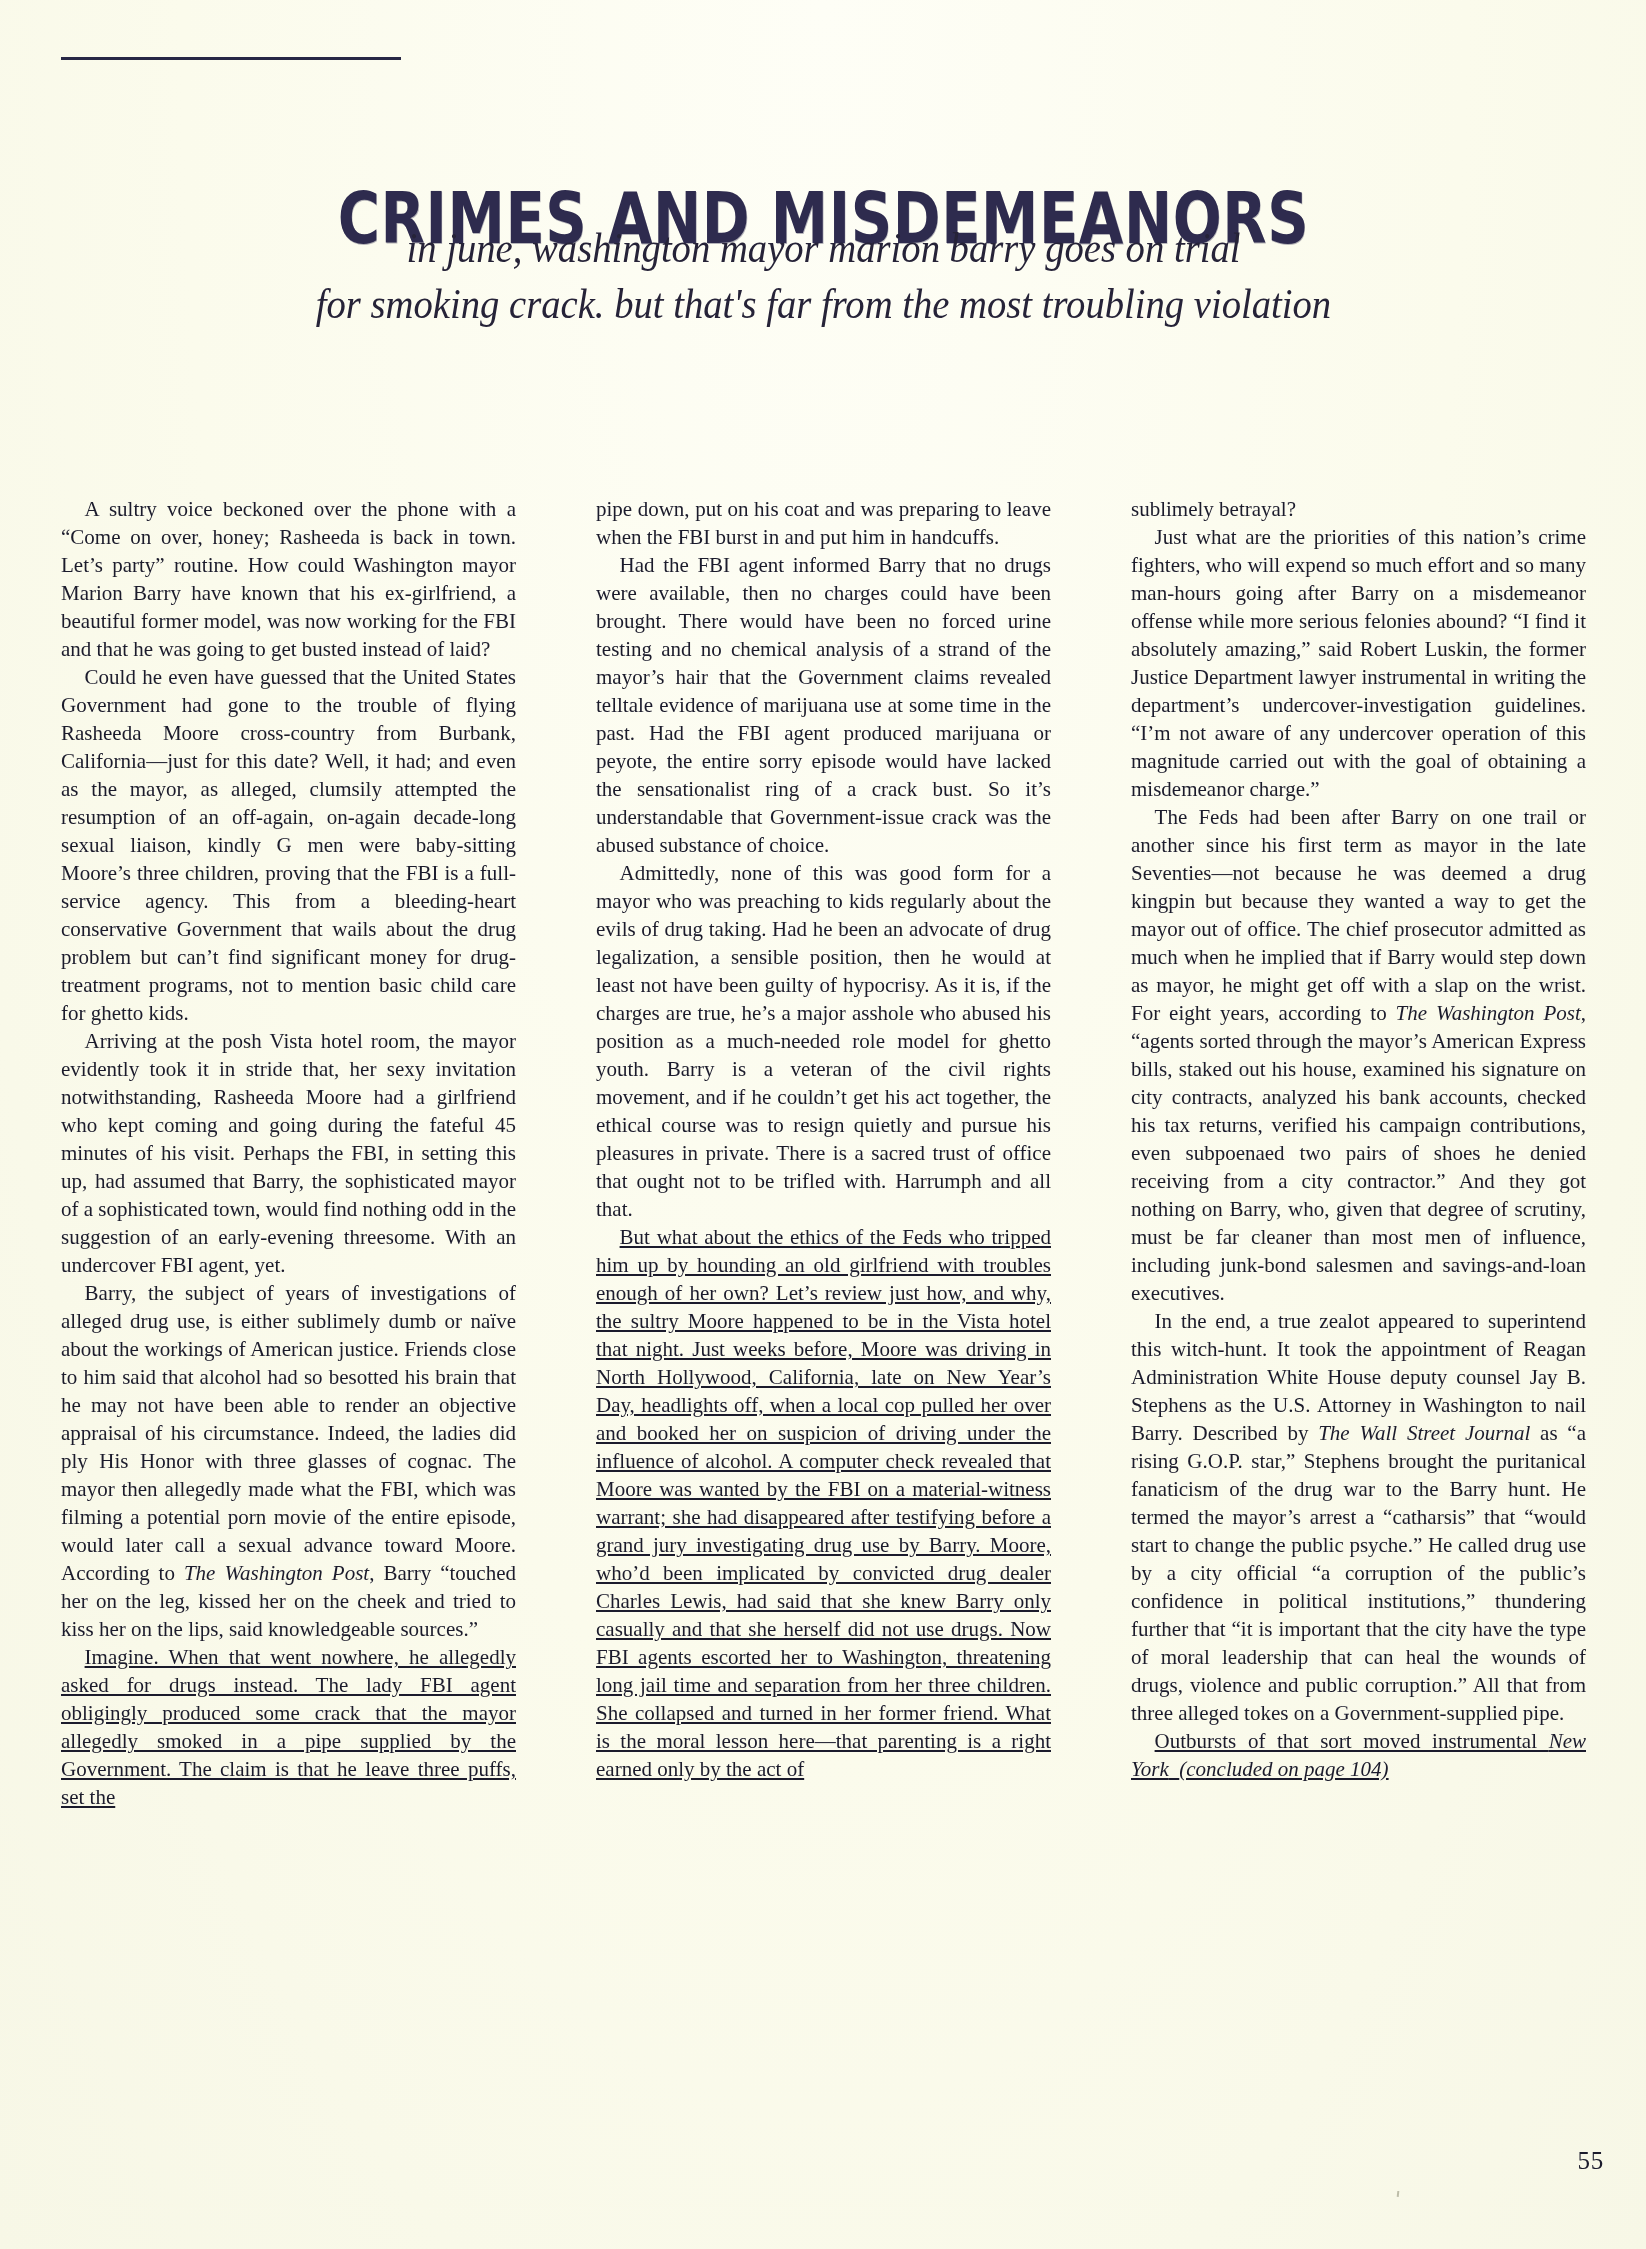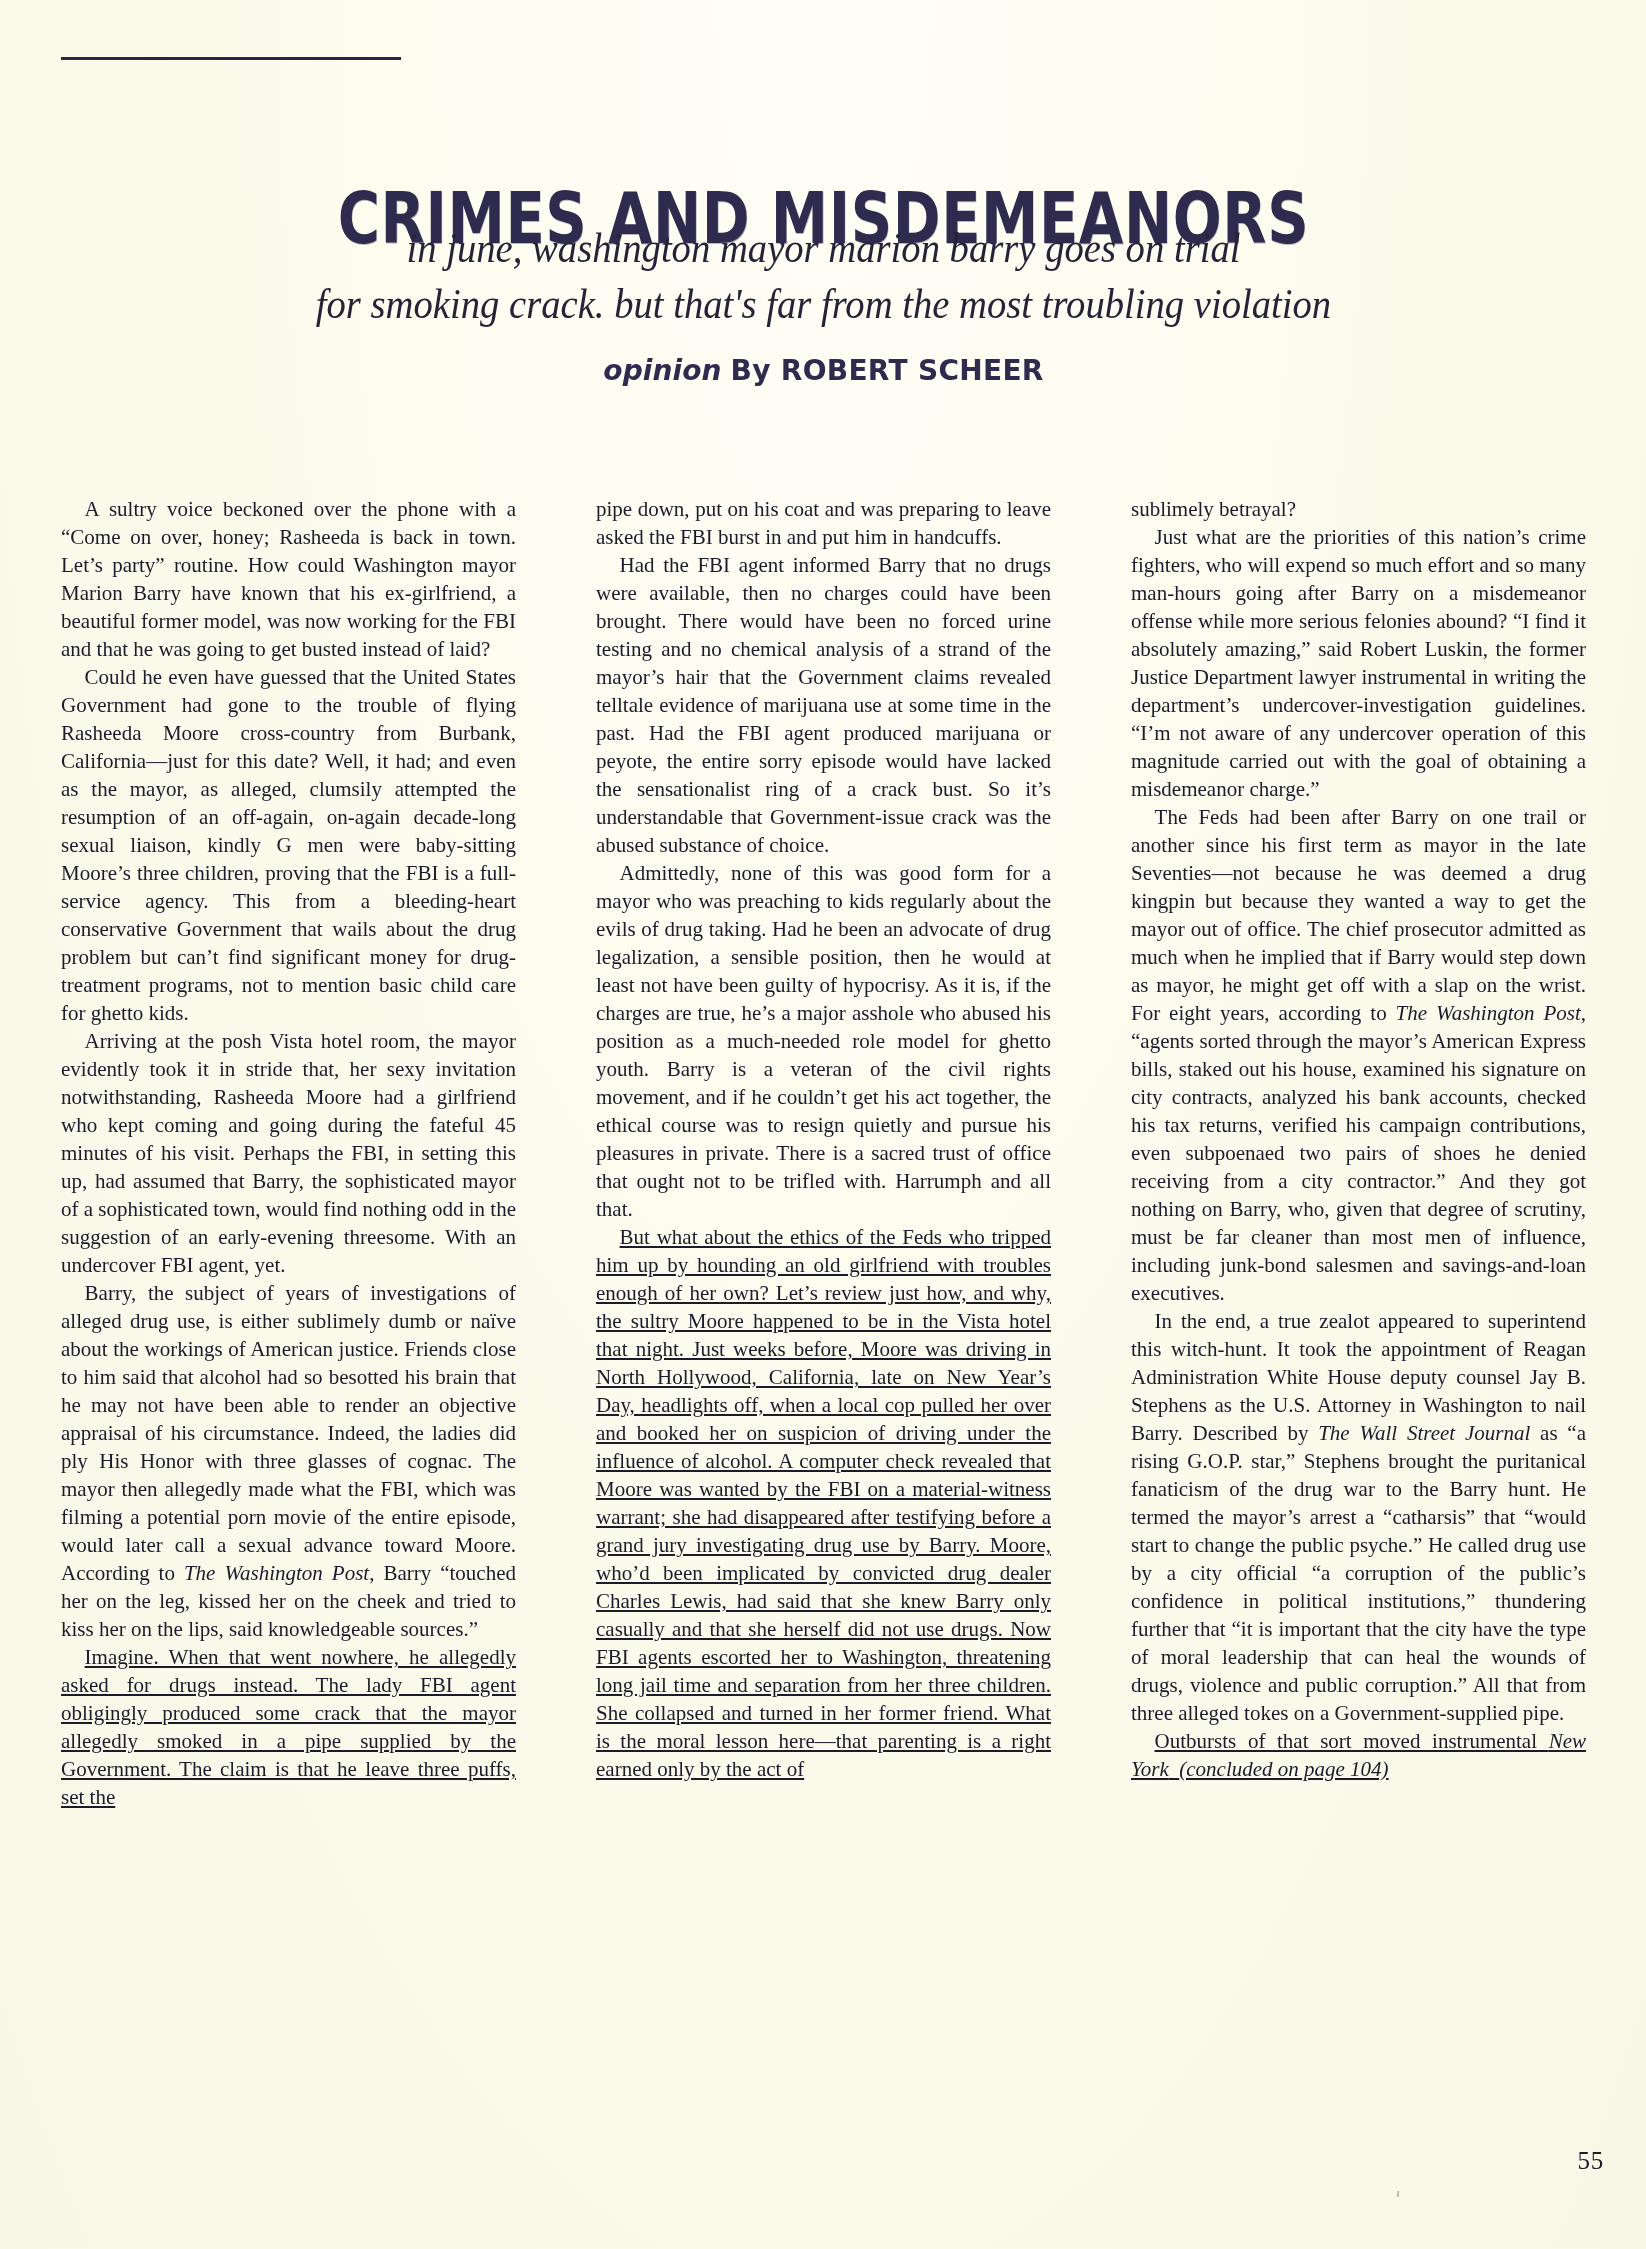--- a/index.html
+++ b/index.html
@@ -146,36 +146,33 @@
     <div class="kicker-rule"></div>
   </div>
 
   <h1 class="headline">CRIMES AND MISDEMEANORS</h1>
 
   <div class="deck">
     <span class="dl">in june, washington mayor marion barry goes on trial</span>
     <span class="dl">for smoking crack. but that's far from the most troubling violation</span>
   </div>
 
-  <div class="byline">
-    <span class="op">opinion</span><span>&nbsp;</span><span class="by">By ROBERT SCHEER</span>
-  </div>
 
   <div class="cols">
 
     <div class="col">
       <p>A sultry voice beckoned over the phone with a “Come on over, honey; Rasheeda is back in town. Let’s party” routine. How could Washington mayor Marion Barry have known that his ex-girlfriend, a beautiful former model, was now working for the FBI and that he was going to get busted instead of laid?</p>
       <p>Could he even have guessed that the United States Government had gone to the trouble of flying Rasheeda Moore cross-country from Burbank, California—just for this date? Well, it had; and even as the mayor, as alleged, clumsily attempted the resumption of an off-again, on-again decade-long sexual liaison, kindly G men were baby-sitting Moore’s three children, proving that the FBI is a full-service agency. This from a bleeding-heart conservative Government that wails about the drug problem but can’t find significant money for drug-treatment programs, not to mention basic child care for ghetto kids.</p>
       <p>Arriving at the posh Vista hotel room, the mayor evidently took it in stride that, her sexy invitation notwithstanding, Rasheeda Moore had a girlfriend who kept coming and going during the fateful 45 minutes of his visit. Perhaps the FBI, in setting this up, had assumed that Barry, the sophisticated mayor of a sophisticated town, would find nothing odd in the suggestion of an early-evening threesome. With an undercover FBI agent, yet.</p>
       <p><span>Barry, the subject of years of investigations of alleged drug use, is either sublimely dumb or naïve about the workings of American justice. Friends close to him said that alcohol had so besotted his brain that he may not have been able to render an objective appraisal of his circumstance. Indeed, the ladies did ply His Honor with three glasses of cognac. The mayor then allegedly made what the FBI, which was filming a potential porn movie of the entire episode, would later call a sexual advance toward Moore. According to </span><i>The Washington Post</i><span>, Barry “touched her on the leg, kissed her on the cheek and tried to kiss her on the lips, said knowledgeable sources.”</span></p>
       <p>Imagine. When that went nowhere, he allegedly asked for drugs instead. The lady FBI agent obligingly produced some crack that the mayor allegedly smoked in a pipe supplied by the Government. The claim is that he leave three puffs, set the</p>
     </div>
 
     <div class="col">
-      <p class="noind">pipe down, put on his coat and was preparing to leave asked the FBI burst in and put him in handcuffs.</p>
+      <p class="noind">pipe down, put on his coat and was preparing to leave when the FBI burst in and put him in handcuffs.</p>
       <p>Had the FBI agent informed Barry that no drugs were available, then no charges could have been brought. There would have been no forced urine testing and no chemical analysis of a strand of the mayor’s hair that the Government claims revealed telltale evidence of marijuana use at some time in the past. Had the FBI agent produced marijuana or peyote, the entire sorry episode would have lacked the sensationalist ring of a crack bust. So it’s understandable that Government-issue crack was the abused substance of choice.</p>
       <p>Admittedly, none of this was good form for a mayor who was preaching to kids regularly about the evils of drug taking. Had he been an advocate of drug legalization, a sensible position, then he would at least not have been guilty of hypocrisy. As it is, if the charges are true, he’s a major asshole who abused his position as a much-needed role model for ghetto youth. Barry is a veteran of the civil rights movement, and if he couldn’t get his act together, the ethical course was to resign quietly and pursue his pleasures in private. There is a sacred trust of office that ought not to be trifled with. Harrumph and all that.</p>
       <p>But what about the ethics of the Feds who tripped him up by hounding an old girlfriend with troubles enough of her own? Let’s review just how, and why, the sultry Moore happened to be in the Vista hotel that night. Just weeks before, Moore was driving in North Hollywood, California, late on New Year’s Day, headlights off, when a local cop pulled her over and booked her on suspicion of driving under the influence of alcohol. A computer check revealed that Moore was wanted by the FBI on a material-witness warrant; she had disappeared after testifying before a grand jury investigating drug use by Barry. Moore, who’d been implicated by convicted drug dealer Charles Lewis, had said that she knew Barry only casually and that she herself did not use drugs. Now FBI agents escorted her to Washington, threatening long jail time and separation from her three children. She collapsed and turned in her former friend. What is the moral lesson here—that parenting is a right earned only by the act of</p>
     </div>
 
     <div class="col">
       <p class="noind">sublimely betrayal?</p>
       <p>Just what are the priorities of this nation’s crime fighters, who will expend so much effort and so many man-hours going after Barry on a misdemeanor offense while more serious felonies abound? “I find it absolutely amazing,” said Robert Luskin, the former Justice Department lawyer instrumental in writing the department’s undercover-investigation guidelines. “I’m not aware of any undercover operation of this magnitude carried out with the goal of obtaining a misdemeanor charge.”</p>
       <p><span>The Feds had been after Barry on one trail or another since his first term as mayor in the late Seventies—not because he was deemed a drug kingpin but because they wanted a way to get the mayor out of office. The chief prosecutor admitted as much when he implied that if Barry would step down as mayor, he might get off with a slap on the wrist. For eight years, according to </span><i>The Washington Post</i><span>, “agents sorted through the mayor’s American Express bills, staked out his house, examined his signature on city contracts, analyzed his bank accounts, checked his tax returns, verified his campaign contributions, even subpoenaed two pairs of shoes he denied receiving from a city contractor.” And they got nothing on Barry, who, given that degree of scrutiny, must be far cleaner than most men of influence, including junk-bond salesmen and savings-and-loan executives.</span></p>
       <p><span>In the end, a true zealot appeared to superintend this witch-hunt. It took the appointment of Reagan Administration White House deputy counsel Jay B. Stephens as the U.S. Attorney in Washington to nail Barry. Described by </span><i>The Wall Street Journal</i><span> as “a rising G.O.P. star,” Stephens brought the puritanical fanaticism of the drug war to the Barry hunt. He termed the mayor’s arrest a “catharsis” that “would start to change the public psyche.” He called drug use by a city official “a corruption of the public’s confidence in political institutions,” thundering further that “it is important that the city have the type of moral leadership that can heal the wounds of drugs, violence and public corruption.” All that from three alleged tokes on a Government-supplied pipe.</span></p>

